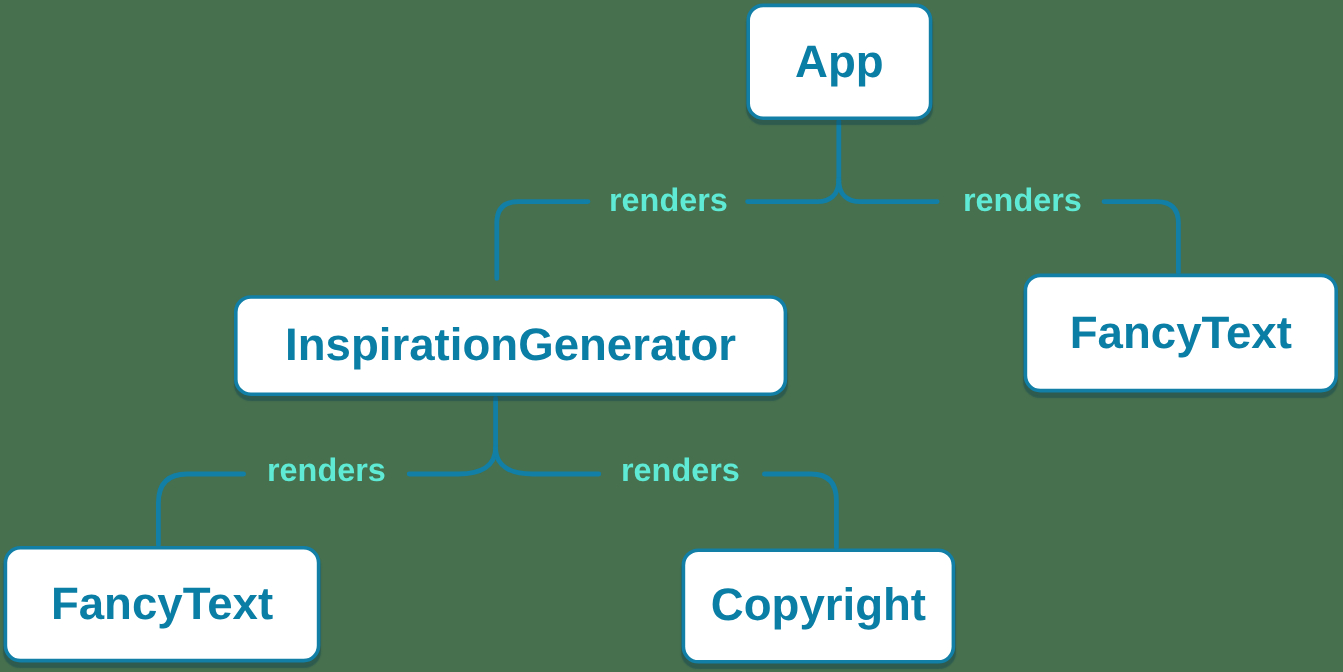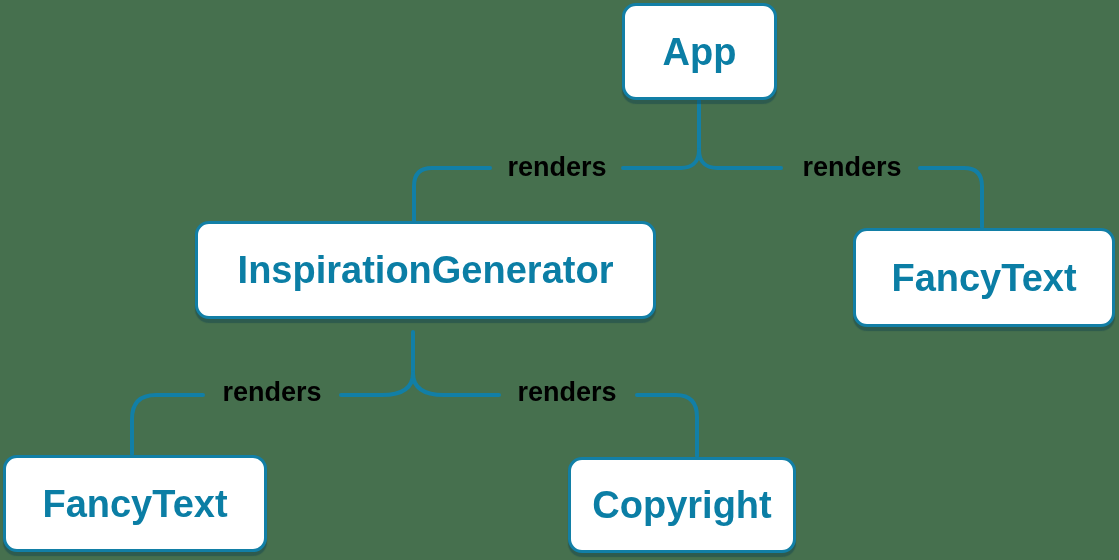--- a/index.html
+++ b/index.html
@@ -43,29 +43,29 @@
   .node-label {
     color: #0B7EA5;
     font-size: 38px;
     font-weight: 700;
     line-height: 1;
     white-space: nowrap;
   }
   .edge-label {
     position: absolute;
     transform: translate(-50%, -50%);
-    color: #000000;
+    color: #5eead4;
     font-size: 27px;
     font-weight: 700;
     line-height: 1;
     white-space: nowrap;
   }
   
   .node-app            { left: 622px; top: 3px;   width: 155px; height: 97px; text-align: right; }
-  .node-inspiration    { left: 195px; top: 221px; width: 461px; height: 98px; }
+  .node-inspiration    { left: 195px; top: 246px; width: 461px; height: 84px; }
   .node-fancy-top      { left: 853px; top: 228px; width: 262px; height: 99px; }
   .node-fancy-bottom   { left: 3px;   top: 455px; width: 264px; height: 97px; }
   .node-copyright      { left: 568px; top: 457px; width: 228px; height: 96px; }
   
   .edge-label-0 { left: 557px; top: 167px; }
   .edge-label-1 { left: 852px; top: 167px; }
   .edge-label-2 { left: 272px; top: 392px; }
   .edge-label-3 { left: 567px; top: 392px; }
 </style>
 </head>

